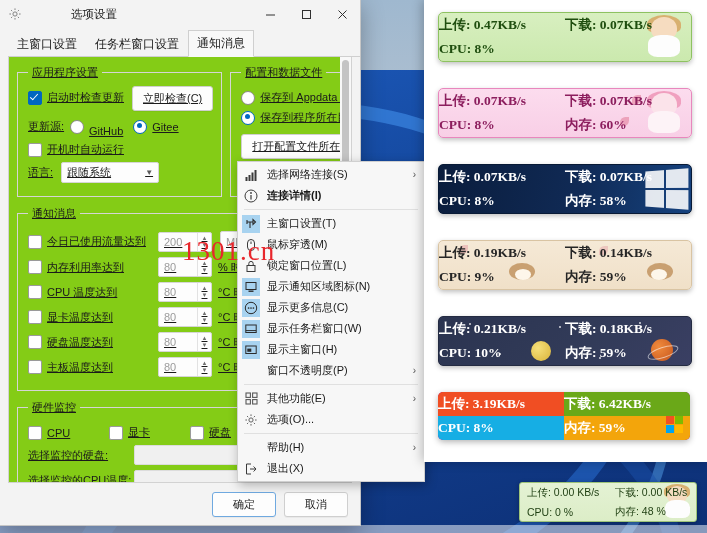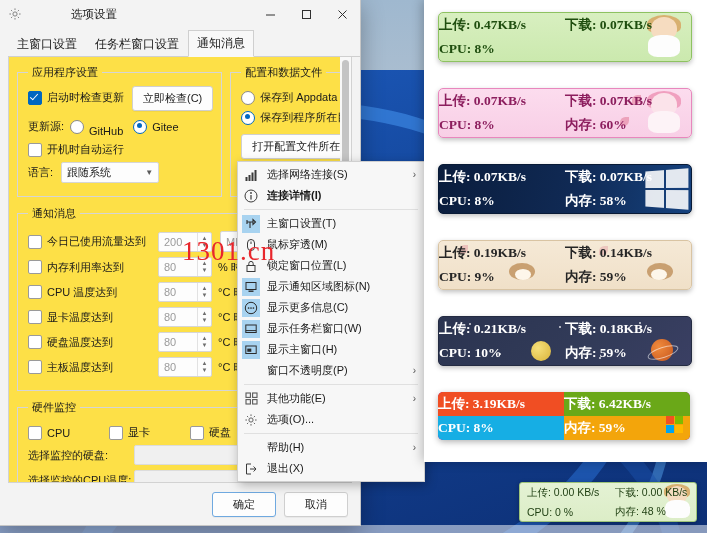--- a/index.html
+++ b/index.html
@@ -45,21 +45,21 @@
   .wbtn{width:36px;height:28px;display:flex;align-items:center;justify-content:center;
     color:#303030;font-size:11px;}
 
   .tabstrip{height:25px;margin:3px 0 0 8px;display:flex;align-items:flex-end;
     border-bottom:1px solid #cfcfcf;padding-right:8px;flex:0 0 auto;}
   .tab{padding:4px 8px 4px;font-size:12px;color:#1a1a1a;border:1px solid transparent;
     border-bottom:none;position:relative;top:1px;white-space:nowrap;}
   .tab.active{background:#f8f8f8;border-color:#cfcfcf;border-bottom:1px solid #f8f8f8;}
 
   .content-wrap{flex:1;display:flex;min-height:0;margin:0 8px 0 8px;
-    border:1px solid #d2d2d2;border-top:none;background:#fde047;position:relative;}
+    border:1px solid #d2d2d2;border-top:none;background:#84cc16;position:relative;text-decoration:underline;}
   .content{flex:1;padding:8px 6px 4px 8px;overflow:hidden;position:relative;}
   .scrollbar{width:11px;background:#f8f8f8;position:relative;flex:0 0 auto;}
   .scroll-thumb{position:absolute;left:2px;top:3px;width:7px;height:250px;
     background:#c4c4c4;border-radius:4px;}
 
   fieldset.group{border:1px solid #d5d5d5;border-radius:0;margin:0 0 9px 0;
     padding:5px 8px 8px 10px;}
   fieldset.group legend{font-size:11px;color:#1a1a1a;padding:0 4px;}
 
   .row{display:flex;align-items:center;margin:5px 0;font-size:11px;}

